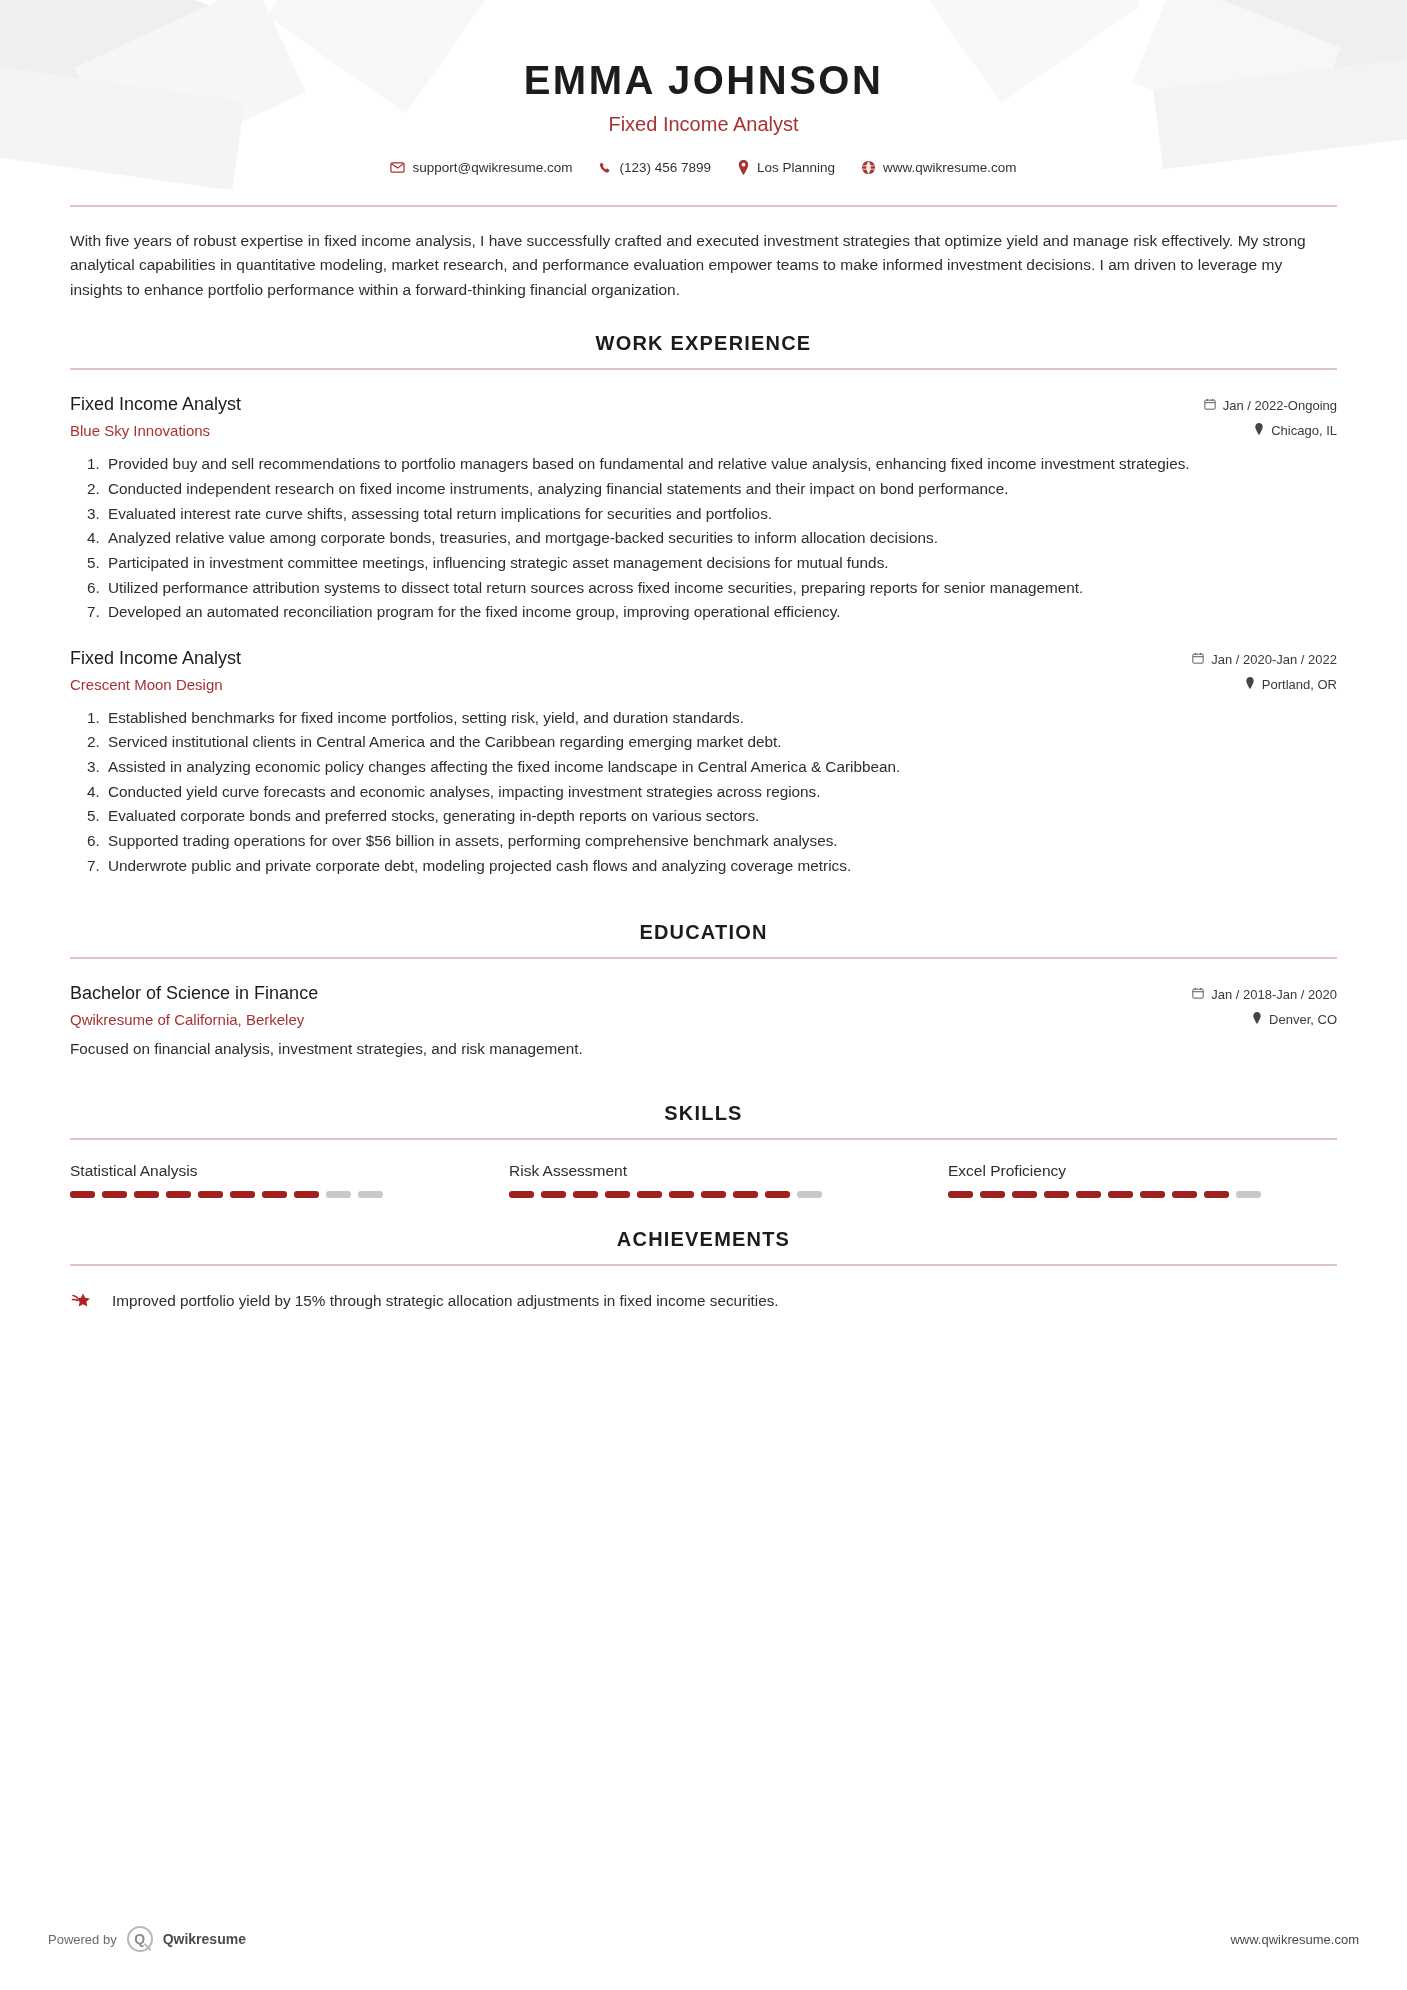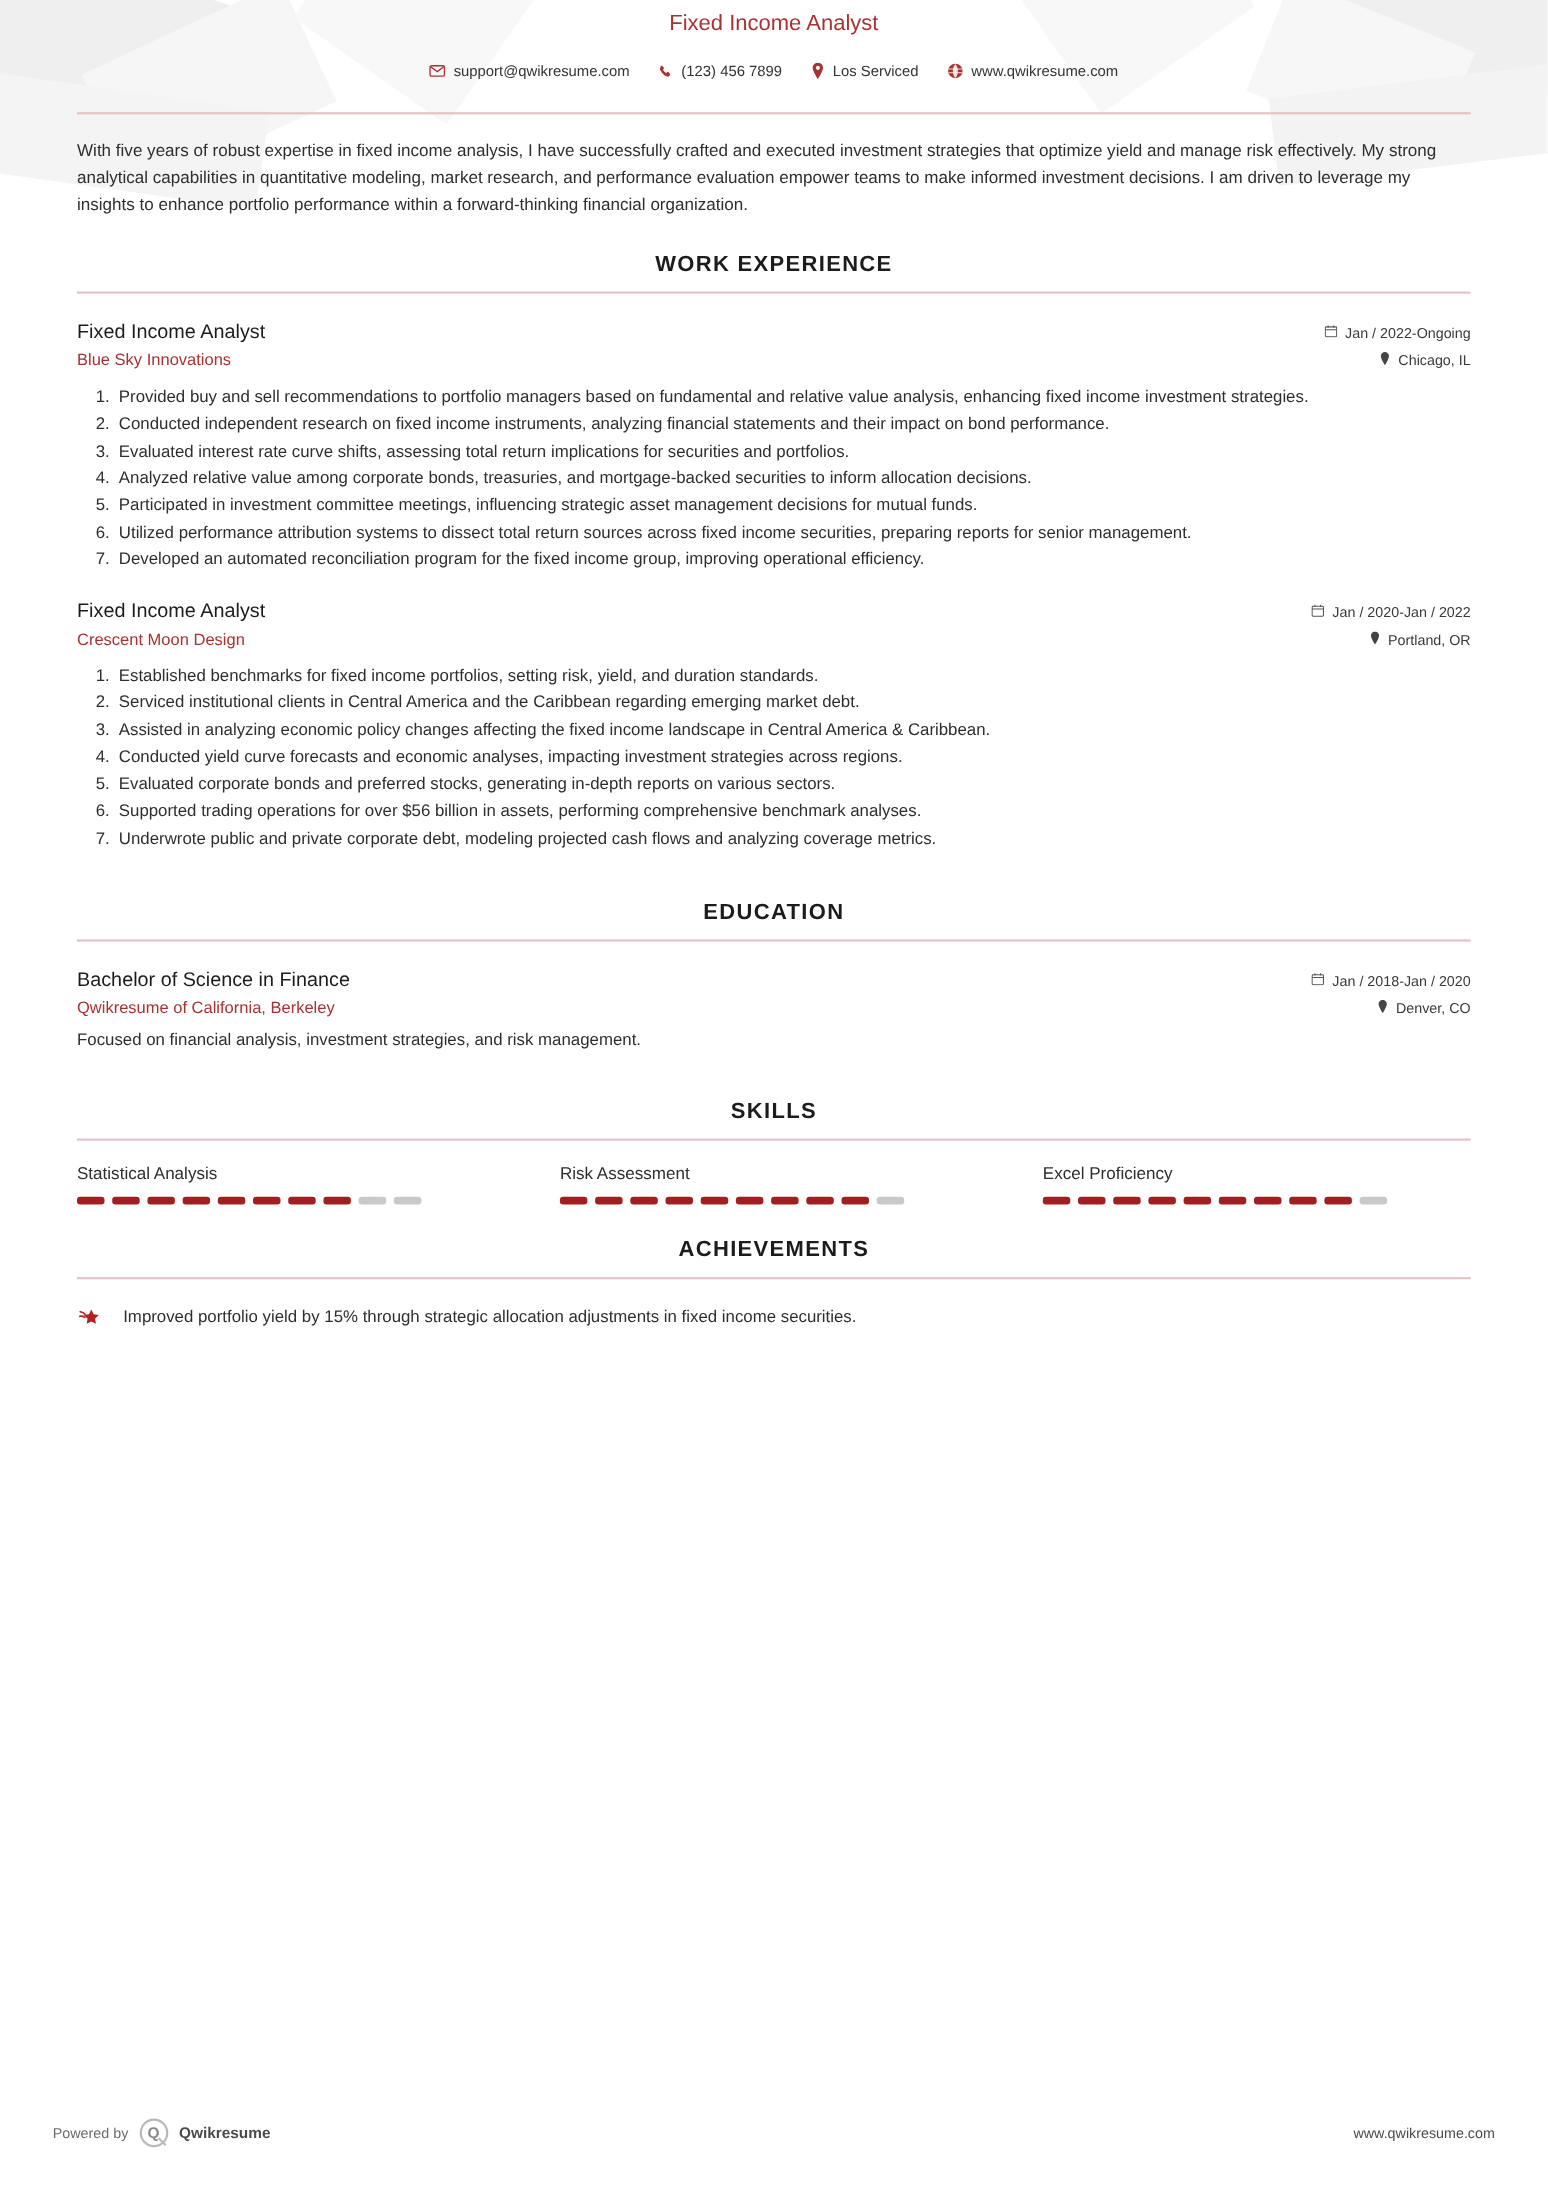--- a/index.html
+++ b/index.html
@@ -183,20 +183,21 @@
   <div class="poly p4"></div>
     <div class="poly p5"></div>
     <div class="poly p6"></div>
   <div class="poly p7"></div>
     <div class="poly p8"></div>
 </div>
 
 <div class="page">
 
   <div>
+    <div class="name">EMMA JOHNSON</div>
     <div class="job-title">Fixed Income Analyst</div>
 
     <div class="contact-row">
       <div class="contact-item">
         <span>
           <svg width="15" height="15" viewBox="0 0 16 16">
               <rect x="1" y="3" width="14" height="10" rx="1.5" fill="none" stroke="#a83232" stroke-width="1.3"></rect>
               <path d="M1.6 4 8 8.6 14.4 4" fill="none" stroke="#a83232" stroke-width="1.3"></path>
             </svg>
         </span>
@@ -209,21 +210,21 @@
             </svg>
         </span>
         <span>(123) 456 7899</span>
       </div>
       <div class="contact-item">
         <span>
           <svg width="13" height="15" viewBox="0 0 12 16">
               <path d="M6 0C3.2 0 1 2.2 1 5c0 3.6 5 11 5 11s5-7.4 5-11c0-2.8-2.2-5-5-5zm0 7a2 2 0 110-4 2 2 0 010 4z" fill="#a83232"></path>
             </svg>
         </span>
-        <span>Los Serviced</span>
+        <span>Los Planning</span>
       </div>
       <div class="contact-item">
         <span>
           <svg width="15" height="15" viewBox="0 0 16 16">
               <circle cx="8" cy="8" r="7" fill="#a83232"></circle>
               <path d="M8 1.2c1.6 1.6 2.4 4 2.4 6.8S9.6 13.2 8 14.8C6.4 13.2 5.6 10.8 5.6 8S6.4 2.8 8 1.2z" fill="#fff" opacity=".85"></path>
               <path d="M1.4 6.2h13.2M1.4 9.8h13.2" stroke="#fff" stroke-width="1" opacity=".85"></path>
             </svg>
         </span>
         <span>www.qwikresume.com</span>

